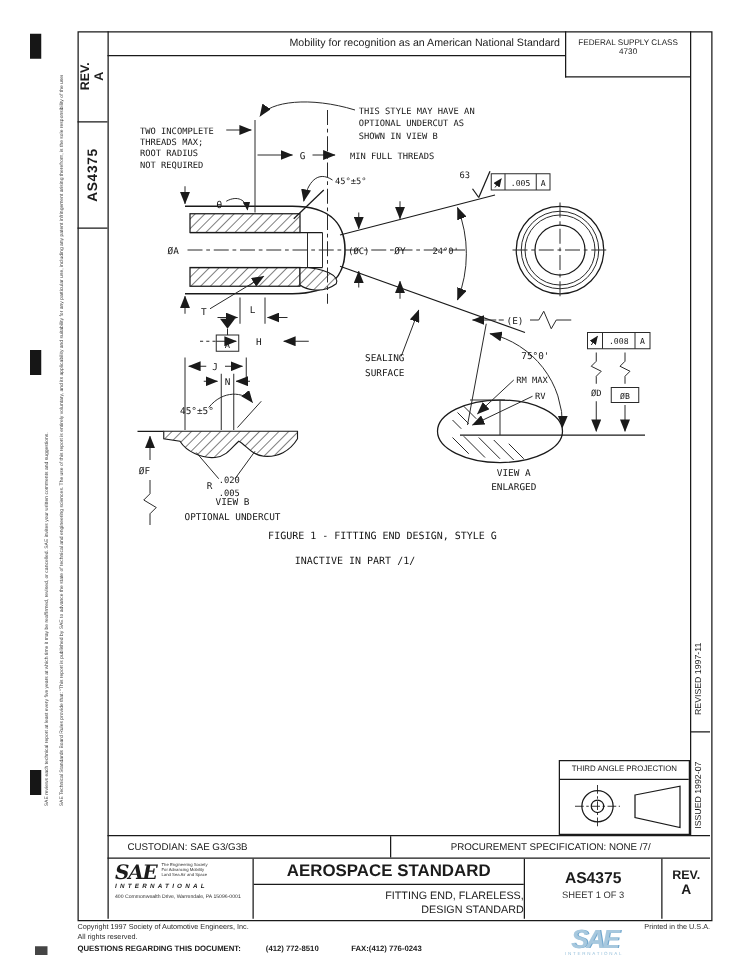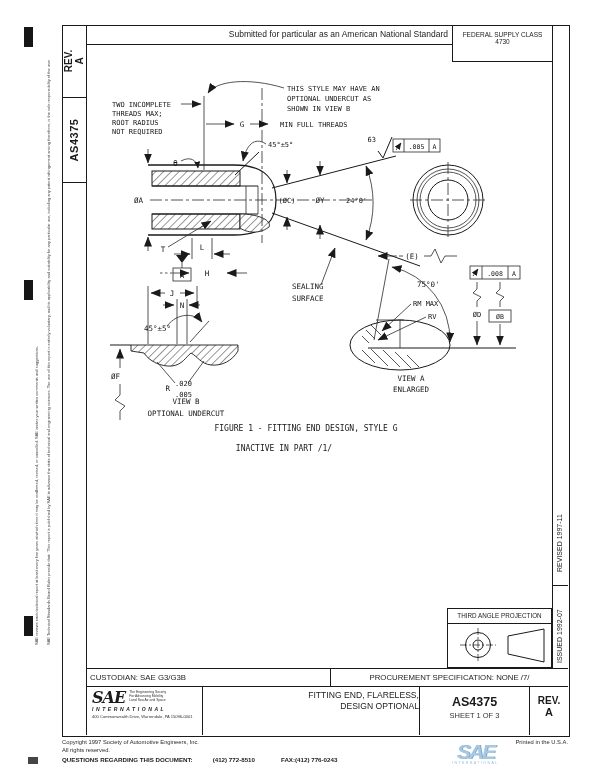--- a/index.html
+++ b/index.html
@@ -44,21 +44,21 @@
 <div class="abs vwrap" style="left:62px;top:25px;width:24px;height:72px;border-bottom:1.2px solid #1a1a1a">
   <div class="vtext" style="font-size:10px;line-height:11px">
     <div>REV.</div>
     <div>A</div>
   </div>
 </div>
 <div class="abs vwrap" style="left:62px;top:97px;width:24px;height:85px;border-bottom:1.2px solid #1a1a1a">
   <div class="vtext" style="font-size:11px;letter-spacing:.5px">AS4375</div>
 </div>
 
-<div class="abs" style="left:90px;top:29px;width:358px;font-size:8.5px;text-align:right">Submitted for particular as an American National Standard</div>
+<div class="abs" style="left:90px;top:29px;width:358px;font-size:8.5px;text-align:right">Mobility for recognition as an American National Standard</div>
 <div class="abs hline" style="left:86px;top:44px;width:366px"></div>
 <div class="abs" style="left:452px;top:25px;width:100px;height:37px;border-left:1.2px solid #1a1a1a;border-bottom:1.2px solid #1a1a1a;text-align:center;font-size:6.5px;padding-top:6px;box-sizing:border-box">
   <div>FEDERAL SUPPLY CLASS</div>
   <div>4730</div>
 </div>
 
 <div class="abs vline" style="left:552px;top:25px;height:643px"></div>
 <div class="abs hline" style="left:552px;top:585px;width:16px"></div>
 <div class="rot" style="left:556px;top:572px;width:78px;font-size:7px">REVISED 1997-11</div>
 <div class="rot" style="left:556px;top:663px;width:72px;font-size:7px">ISSUED 1992-07</div>
@@ -277,40 +277,41 @@
   <svg width="103" height="43" viewBox="0 0 103 43">
     <circle cx="30" cy="21" r="12.5" fill="none" stroke="#1a1a1a" stroke-width="1"></circle>
     <circle cx="30" cy="21" r="5" fill="none" stroke="#1a1a1a" stroke-width="1"></circle>
     <line x1="12" y1="21" x2="48" y2="21" stroke="#1a1a1a" stroke-width=".7" stroke-dasharray="7 2 2 2"></line>
     <line x1="30" y1="4" x2="30" y2="38" stroke="#1a1a1a" stroke-width=".7" stroke-dasharray="7 2 2 2"></line>
     <polygon points="60,12 96,5 96,38 60,30" fill="none" stroke="#1a1a1a" stroke-width="1"></polygon>
   </svg>
 </div>
 
 <div class="abs" style="left:86px;top:668px;width:482px;height:18px;border-top:1.2px solid #1a1a1a;display:flex;box-sizing:border-box">
-  <div style="width:245px;border-right:1.2px solid #1a1a1a;font-size:7.8px;line-height:17px;padding-left:4px;box-sizing:border-box">CUSTODIAN: SAE G3/G3B</div>
+  <div style="width:227px;border-right:1.2px solid #1a1a1a;font-size:7.8px;line-height:17px;padding-left:16px;box-sizing:border-box">CUSTODIAN: SAE G3/G3B</div>
   <div style="flex:1;font-size:7.8px;line-height:17px;text-align:center">PROCUREMENT SPECIFICATION: NONE /7/</div>
 </div>
 
 <div class="abs" style="left:86px;top:686px;width:482px;height:49px;border-top:1.2px solid #1a1a1a;display:flex;box-sizing:border-box">
   <div style="width:117px;border-right:1.2px solid #1a1a1a;box-sizing:border-box;padding:3px 4px 0 6px;overflow:hidden">
     <div style="display:flex;align-items:flex-start">
       <span style="font-family:'DejaVu Serif',serif;font-style:italic;font-weight:bold;font-size:16px;line-height:15px;letter-spacing:-1px">SAE</span>
       <span style="margin-left:4px;font-size:3.4px;line-height:4.2px;color:#333">
         <div>The Engineering Society</div>
         <div>For Advancing Mobility</div>
         <div>Land Sea Air and Space</div>
       </span>
     </div>
     <div style="font-size:5px;letter-spacing:2.6px;font-weight:bold;margin-top:1px;font-style:italic">INTERNATIONAL</div>
     <div style="font-size:4.1px;margin-top:2px;color:#333">400 Commonwealth Drive, Warrendale, PA 15096-0001</div>
   </div>
   <div style="width:217px;border-right:1.2px solid #1a1a1a;box-sizing:border-box">
+    <div class="tb-kind">AEROSPACE STANDARD</div>
     <div class="tb-line" style="margin-top:3px">FITTING END, FLARELESS,</div>
-    <div class="tb-line">DESIGN OPTIONAL</div>
+    <div class="tb-line">DESIGN STANDARD</div>
   </div>
   <div style="width:110px;border-right:1.2px solid #1a1a1a;box-sizing:border-box;text-align:center">
     <div style="font-weight:bold;font-size:12.5px;margin-top:8px">AS4375</div>
     <div style="font-size:7.5px;margin-top:2px;color:#333">SHEET 1 OF 3</div>
   </div>
   <div style="flex:1;text-align:center">
     <div style="font-weight:bold;font-size:10px;margin-top:8px">REV.</div>
     <div style="font-weight:bold;font-size:11px">A</div>
   </div>
 </div>

